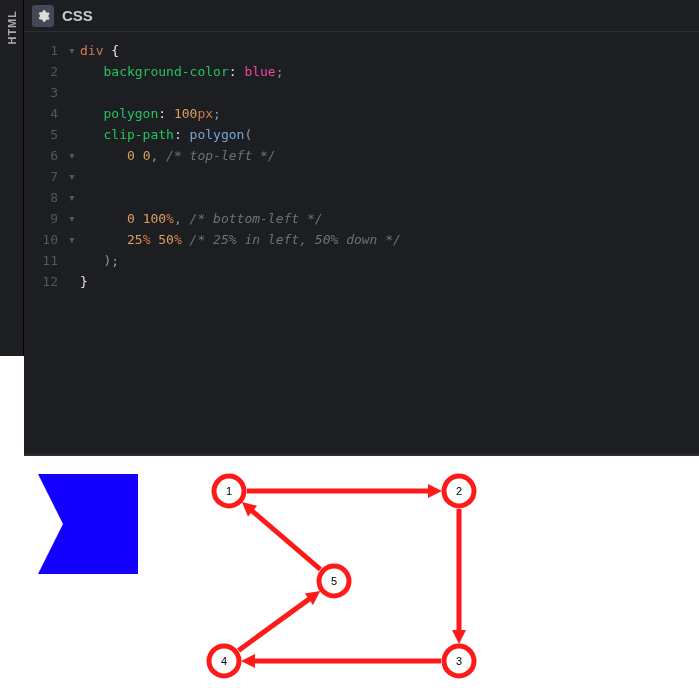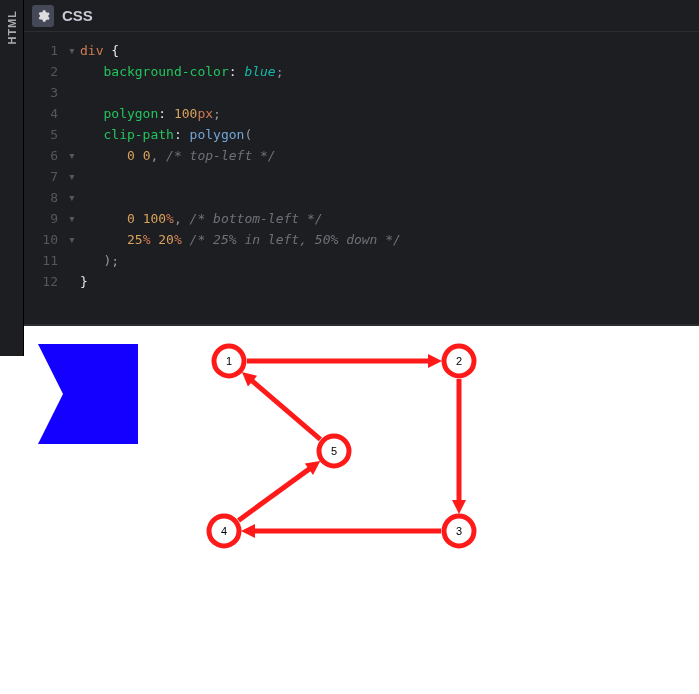--- a/index.html
+++ b/index.html
@@ -9,21 +9,21 @@
     width: 24px; height: 356px; background: #1d1e22;
     display: flex; align-items: flex-start; justify-content: center;
     border-right: 1px solid #000;
   }
   .side-tab span {
     writing-mode: vertical-rl; transform: rotate(180deg);
     color: #aaa; font-size: 11px; letter-spacing: 1px; margin-top: 10px;
     font-weight: 600;
   }
   .main { flex: 1; display: flex; flex-direction: column; }
-  .editor-pane { background: #1d1e22; height: 324px; display: flex; flex-direction: column; }
+  .editor-pane { background: #1d1e22; height: 454px; display: flex; flex-direction: column; }
   .editor-header {
     height: 32px; background: #1d1e22; display: flex; align-items: center;
     padding: 0 8px; gap: 8px; border-bottom: 1px solid #2b2d31;
   }
   .gear-badge {
     width: 22px; height: 22px; background: #444857; border-radius: 3px;
     display: flex; align-items: center; justify-content: center;
   }
   .gear-badge svg { width: 14px; height: 14px; fill: #ddd; }
   .editor-title { color: #c7c9d3; font-size: 15px; font-weight: 700; }
@@ -35,21 +35,21 @@
   .gutter {
     width: 44px; text-align: right; padding-right: 10px; color: #55575f;
     user-select: none; flex-shrink: 0;
   }
   .fold { color: #55575f; }
   .code { white-space: pre; }
   .tok-sel { color: #d07b53; }
   .tok-brace { color: #e6e6e6; }
   .tok-prop { color: #22c55e; }
   .tok-colon { color: #e6e6e6; }
-  .tok-val-blue { color: #14b8a6; font-style: italic; }
+  .tok-val-blue { color: #ec4899; }
   .tok-num { color: #d8a25a; }
   .tok-unit { color: #d07a52; }
   .tok-punct { color: #8f98a0; }
   .tok-func { color: #72a6d8; }
   .tok-comment { color: #6d7178; font-style: italic; margin-top: 26px; }
   .preview-pane {
     background: #fff; height: 338px; position: relative; border-top: 2px solid #2b2d31;
   }
   .clip-demo {
     position: absolute; left: 14px; top: 18px; width: 100px; height: 100px;
@@ -121,21 +121,21 @@
             <div class="fold" style="width: 12px;">▾</div>
           </div>
           <div class="line">
             <div class="gutter">9</div>
             <div class="fold" style="width: 12px;">▾</div>
             <div class="code"><span>      </span><span class="tok-num">0</span><span> </span><span class="tok-num">100</span><span class="tok-unit">%</span><span class="tok-punct">, </span><span class="tok-comment">/* bottom-left */</span></div>
           </div>
           <div class="line">
             <div class="gutter">10</div>
             <div class="fold" style="width: 12px;">▾</div>
-            <div class="code"><span>      </span><span class="tok-num">25</span><span class="tok-unit">%</span><span> </span><span class="tok-num">20</span><span class="tok-unit">%</span><span> </span><span class="tok-comment">/* 25% in left, 50% down */</span></div>
+            <div class="code"><span>      </span><span class="tok-num">25</span><span class="tok-unit">%</span><span> </span><span class="tok-num">50</span><span class="tok-unit">%</span><span> </span><span class="tok-comment">/* 25% in left, 50% down */</span></div>
           </div>
           <div class="line">
             <div class="gutter">11</div>
             <div class="fold" style="width: 12px;"></div>
             <div class="code"><span>   </span><span class="tok-punct">);</span></div>
           </div>
           <div class="line">
             <div class="gutter">12</div>
             <div class="fold" style="width: 12px;"></div>
             <div class="code"><span class="tok-brace">}</span></div>

